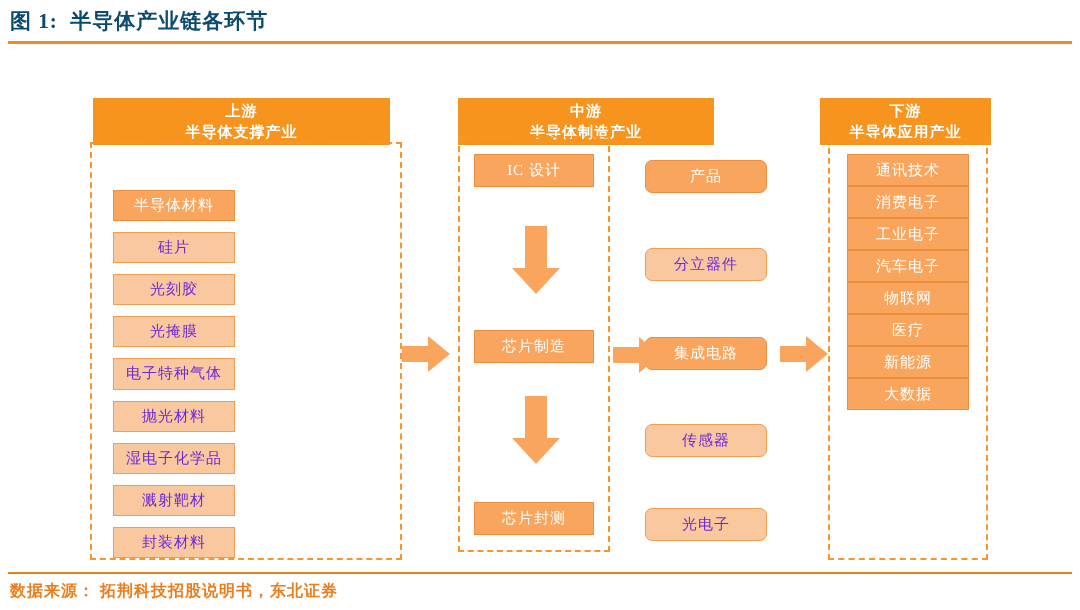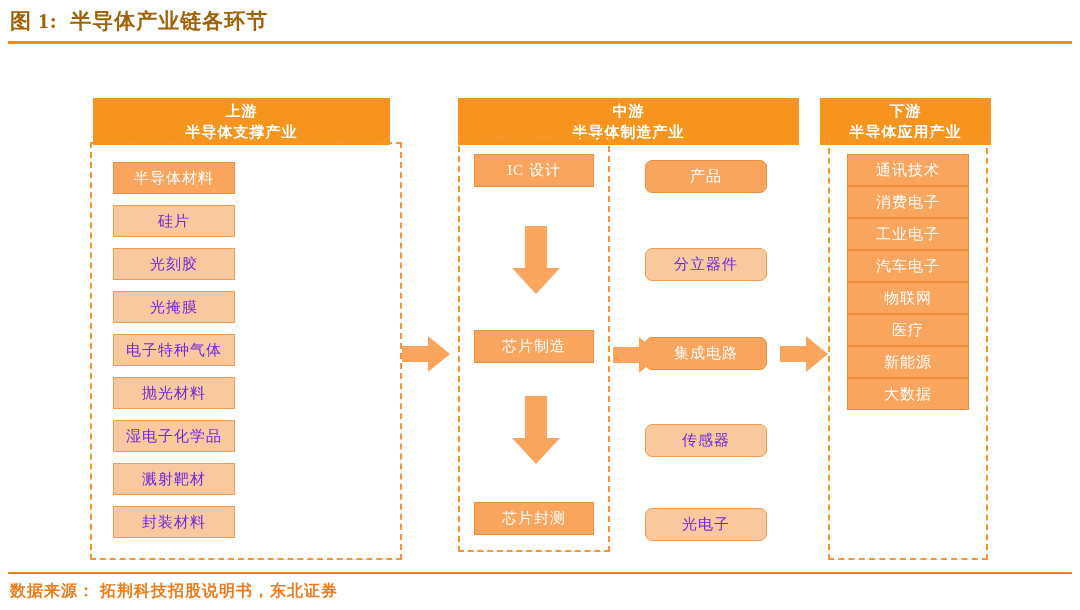--- a/index.html
+++ b/index.html
@@ -7,21 +7,21 @@
   body {
     width: 1080px; height: 610px;
     position: relative;
     overflow: hidden;
     font-family: "Liberation Serif", "DejaVu Serif", serif;
   }
 
   
   .fig-title {
     position: absolute; left: 10px; top: 7px;
-    font-size: 21px; font-weight: bold; color: #a16207;
+    font-size: 21px; font-weight: bold; color: #0c4a6e;
     letter-spacing: 1px; white-space: pre;
   }
   .rule-top {
     position: absolute; left: 8px; top: 41px; width: 1064px; height: 3px;
     background: #F28A21;
   }
   .rule-bottom {
     position: absolute; left: 8px; top: 572px; width: 1064px; height: 2px;
     background: #E8821E;
   }
@@ -35,21 +35,21 @@
   
   .col-header {
     position: absolute; height: 47px;
     background: #F7941E; color: #ffffff;
     font-weight: bold; font-size: 15px; line-height: 21px;
     text-align: center; padding-top: 3px;
     letter-spacing: 1px;
     margin-top: 32px;
   }
   .hdr-up   { left: 93px;  top: 66px; width: 297px; }
-  .hdr-mid  { left: 458px; top: 66px; width: 341px; }
+  .hdr-mid  { left: 458px; top: 66px; width: 256px; }
   .hdr-down { left: 820px; top: 66px; width: 171px; }
 
   
   .dashed {
     position: absolute;
     border: 2px dashed #F8962B;
     background: transparent;
   }
   .dash-up   { left: 90px;  top: 142px; width: 312px; height: 418px;
                display: flex; gap: 18px; padding: 18px 0 0 21px; }
@@ -64,21 +64,21 @@
     display: flex; align-items: center; justify-content: center;
     font-size: 15px; letter-spacing: 1px;
     font-family: "Liberation Serif", "DejaVu Serif", serif;
   }
   .box.medium {
     background: #F9A55E; border: 1px solid #ED8E3F; color: #ffffff;
   }
   .box.light {
     background: #FAC89E; border: 1px solid #F19C52; color: #6d28d9;
   }
-  .vcol { display: flex; flex-direction: column; gap: 11px; width: 122px; }
+  .vcol { display: flex; flex-direction: column; gap: 11px; width: 122px; margin-top: 28px; }
 
   .abs-box { position: absolute; height: 33px; }
 
   
   .flow-box { position: absolute; left: 14px; width: 120px; height: 33px; }
 
   
   .prod-box { left: 645px; width: 122px; border-radius: 7px; }
   .p0 { top: 160px; } .p1 { top: 248px; } .p2 { top: 337px; }
   .p3 { top: 424px; } .p4 { top: 508px; }

